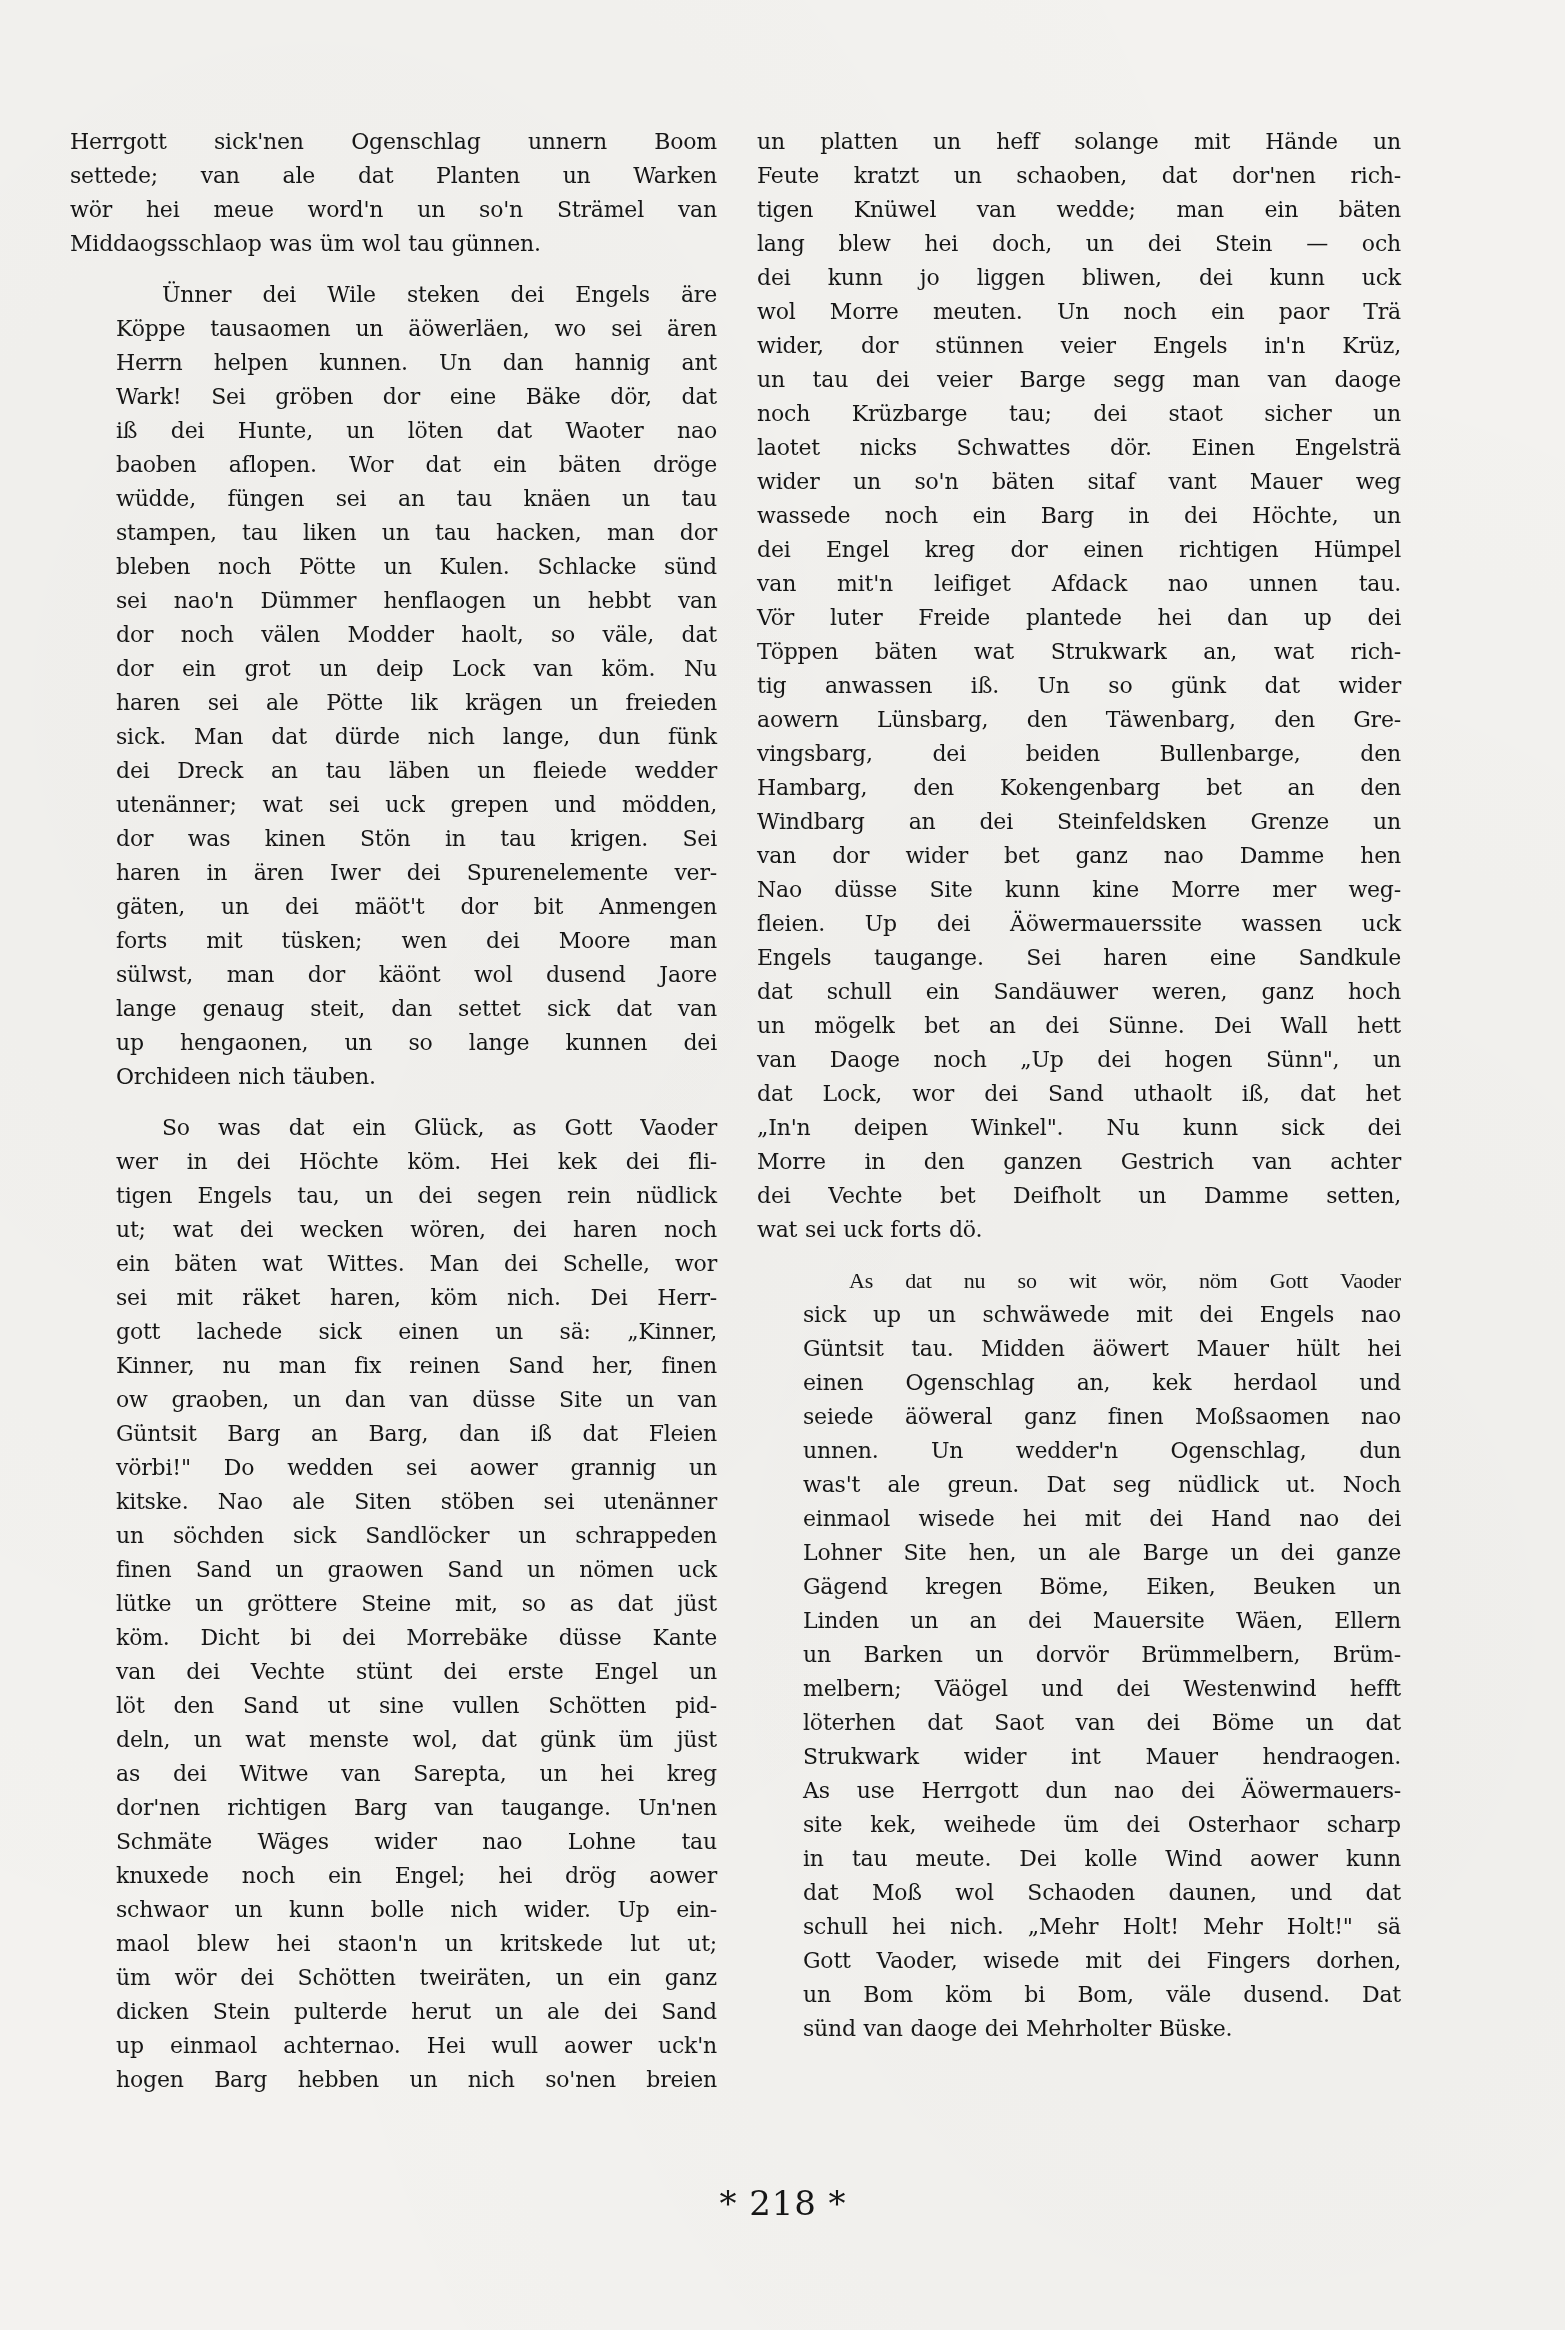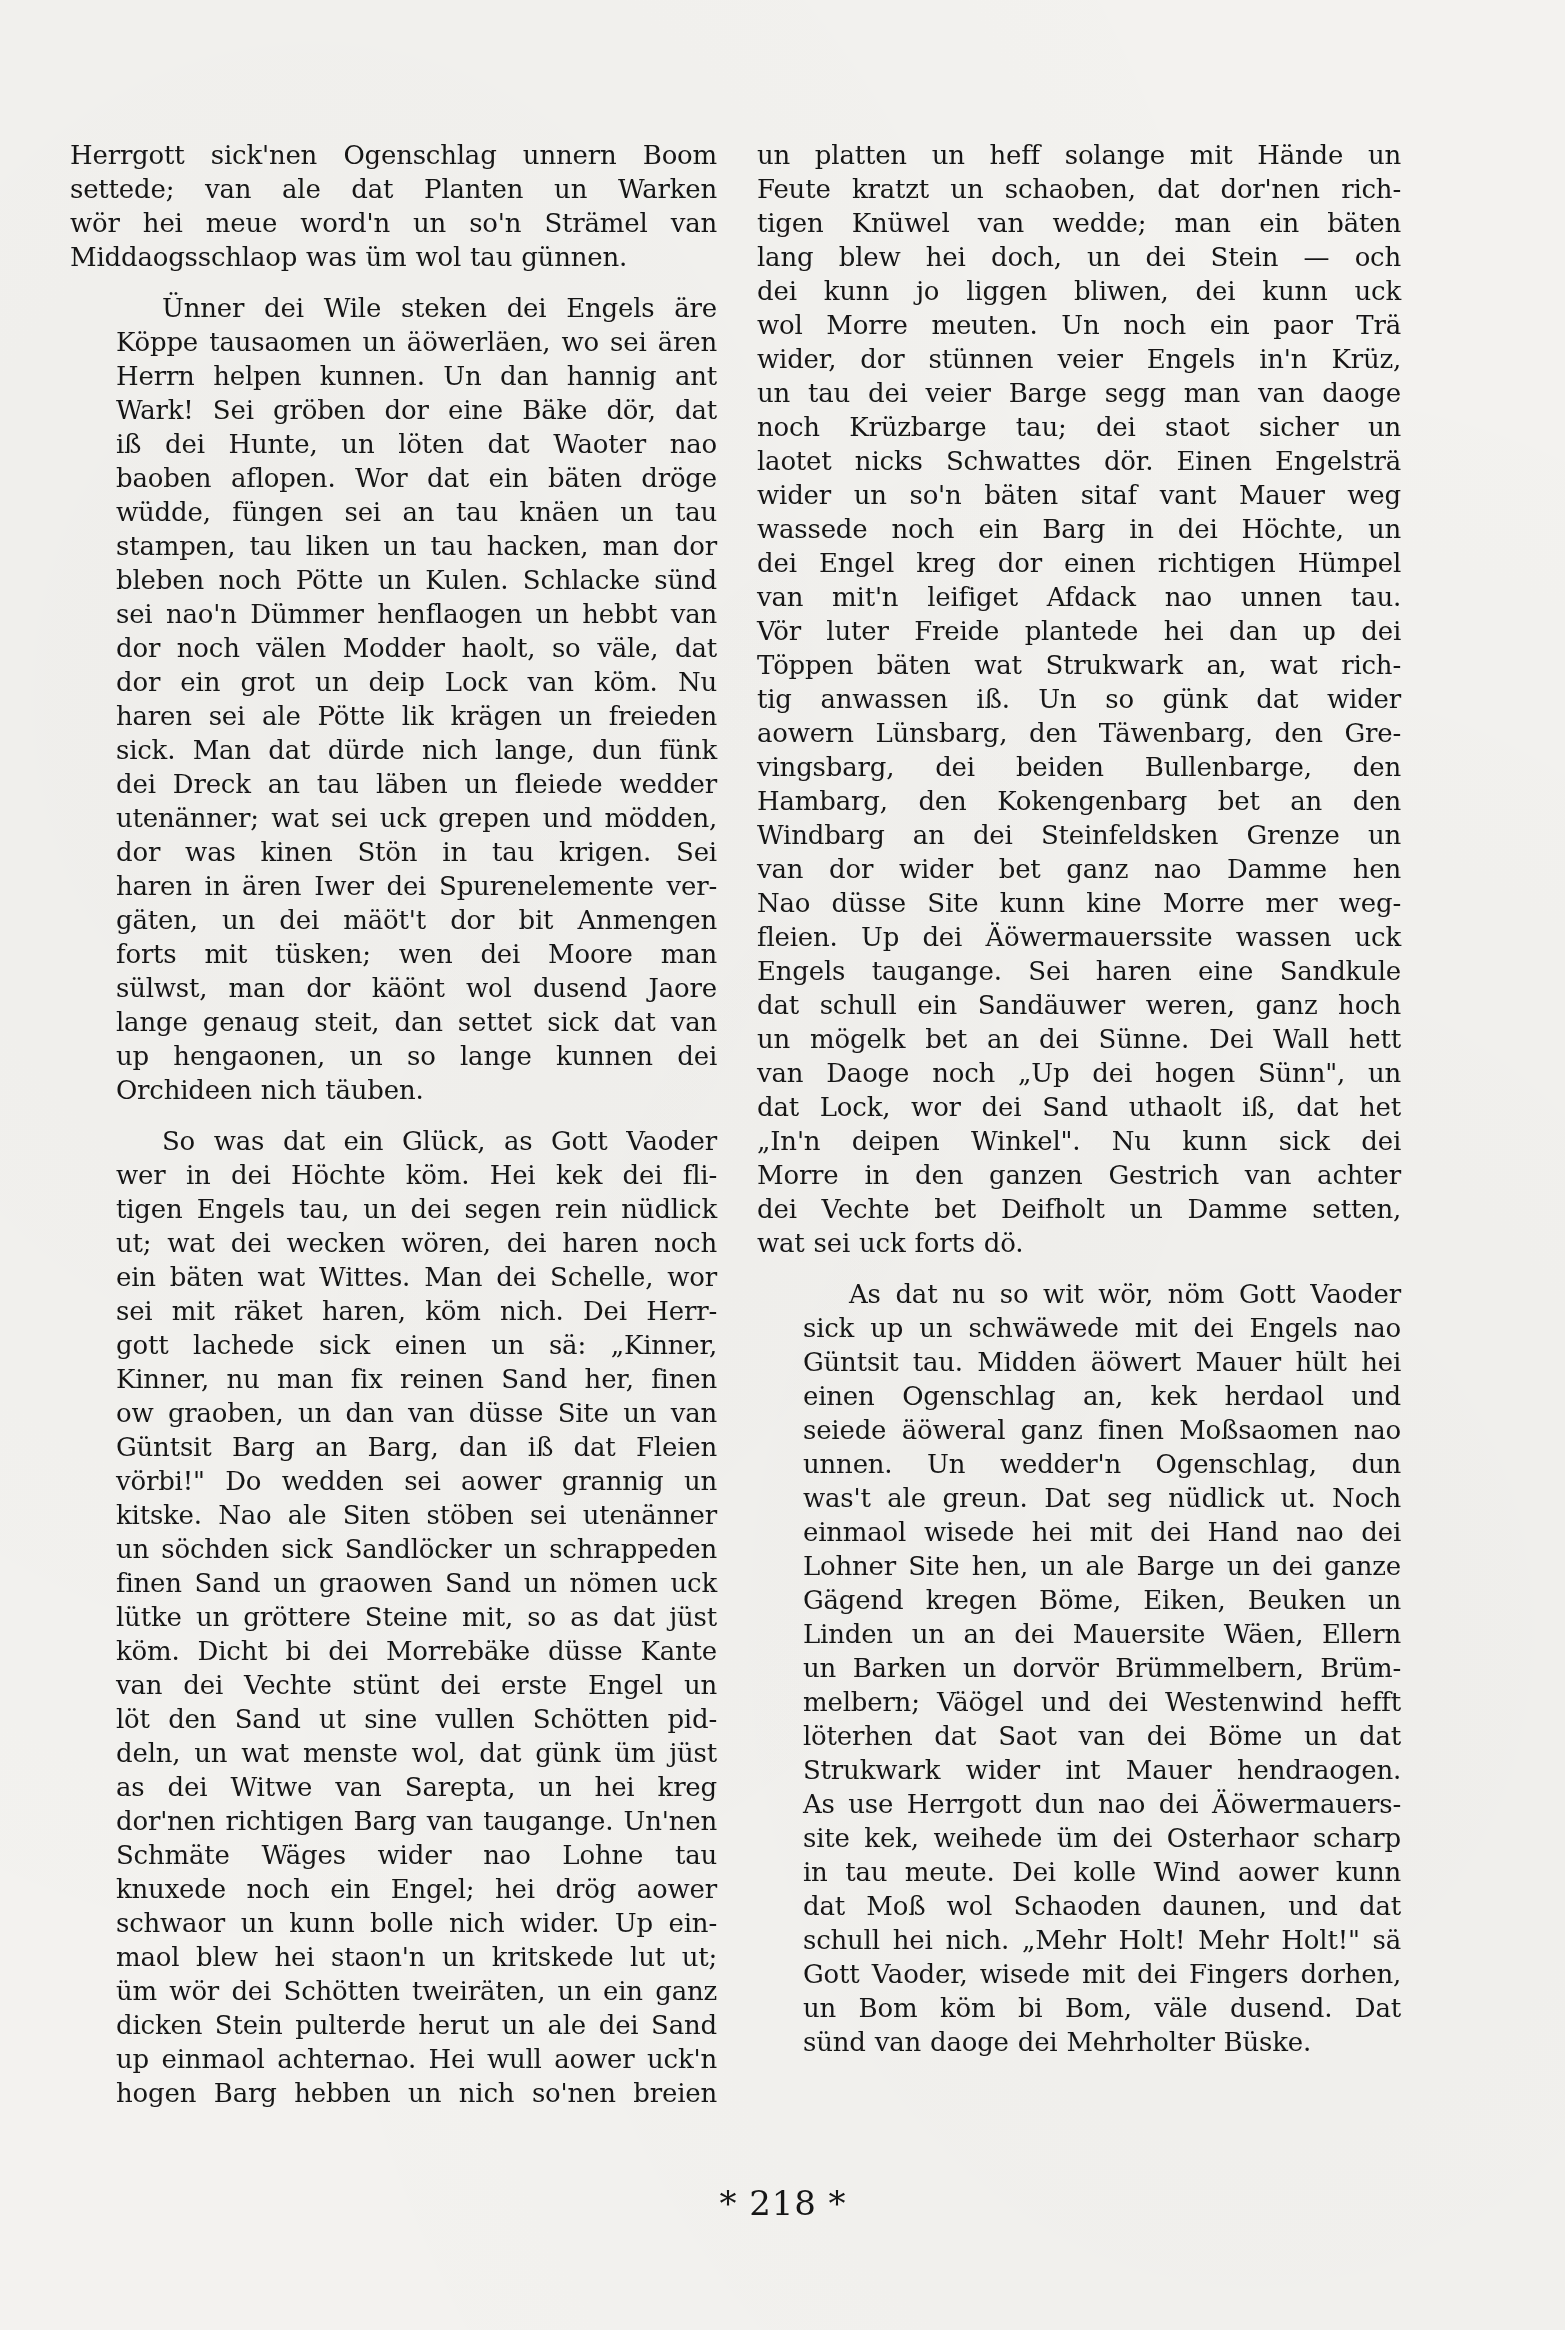--- a/index.html
+++ b/index.html
@@ -11,23 +11,23 @@
     color: #161616;
   }
   .page-bg {
     position: absolute; inset: 0;
     background:
       radial-gradient(ellipse at 20% 30%, rgba(0,0,0,0.018), transparent 60%),
       radial-gradient(ellipse at 80% 70%, rgba(0,0,0,0.02), transparent 60%),
       #f3f2ef;
   }
   .column {
-    position: absolute; top: 138px;
+    position: absolute; top: 125px;
     width: 647px;
-    font-size: 26px;
+    font-size: 22px;
     line-height: 34px;
   }
   #col-left { left: 70px; }
   #col-right { left: 757px; width: 644px; }
   .para {
     margin: 0 0 17px 0;
     text-align: justify;
     text-align-last: left;
     hyphens: manual;
     letter-spacing: -0.2px;
@@ -146,21 +146,21 @@
       <span class="line">dat schull ein Sandäuwer weren, ganz hoch</span>
       <span class="line">un mögelk bet an dei Sünne.  Dei Wall hett</span>
       <span class="line">van Daoge noch „Up dei hogen Sünn", un</span>
       <span class="line">dat Lock, wor dei Sand uthaolt iß, dat het</span>
       <span class="line">„In'n deipen Winkel".  Nu kunn sick dei</span>
       <span class="line">Morre in den ganzen Gestrich van achter</span>
       <span class="line">dei Vechte bet Deifholt un Damme setten,</span>
       <span class="line last">wat sei uck forts dö.</span>
     </p>
     <p class="para indent">
-      <span class="line" style="padding-left: 46px;">As dat nu so wit wör, nöm Gott Vaoder</span>
+      <span class="line" style="padding-left: 46px; font-family: Liberation Serif, serif;">As dat nu so wit wör, nöm Gott Vaoder</span>
       <span class="line">sick up un schwäwede mit dei Engels nao</span>
       <span class="line">Güntsit tau.  Midden äöwert Mauer hült hei</span>
       <span class="line">einen Ogenschlag an, kek herdaol und</span>
       <span class="line">seiede äöweral ganz finen Moßsaomen nao</span>
       <span class="line">unnen.  Un wedder'n Ogenschlag, dun</span>
       <span class="line">was't ale greun.  Dat seg nüdlick ut.  Noch</span>
       <span class="line">einmaol wisede hei mit dei Hand nao dei</span>
       <span class="line">Lohner Site hen, un ale Barge un dei ganze</span>
       <span class="line">Gägend kregen Böme, Eiken, Beuken un</span>
       <span class="line">Linden un an dei Mauersite Wäen, Ellern</span>

